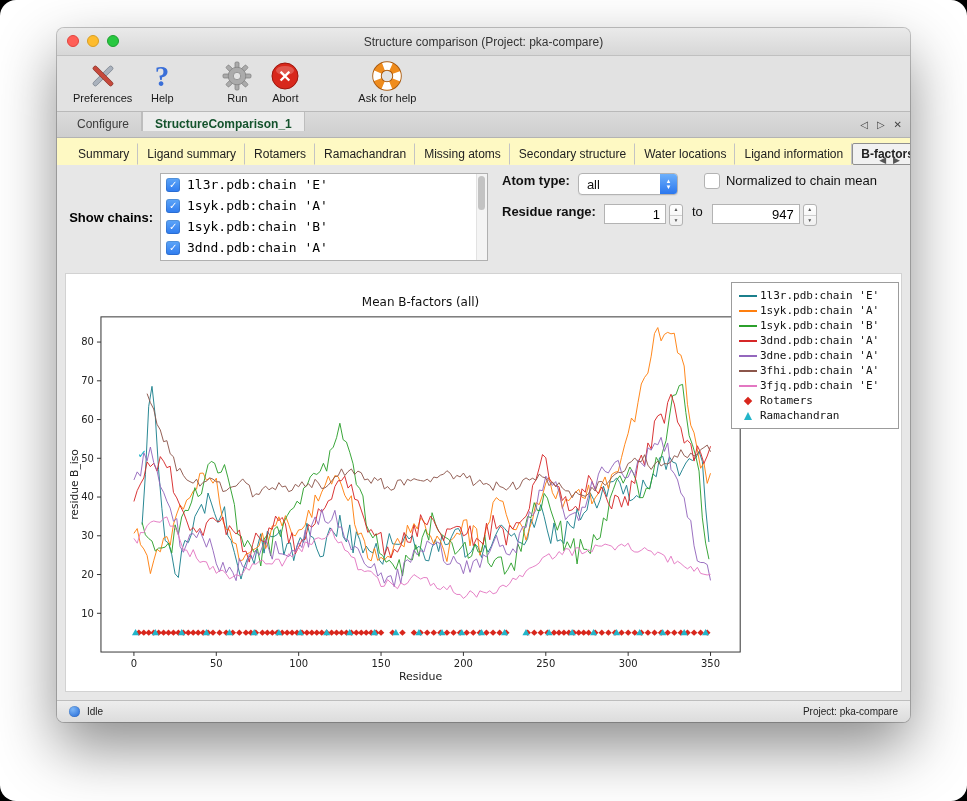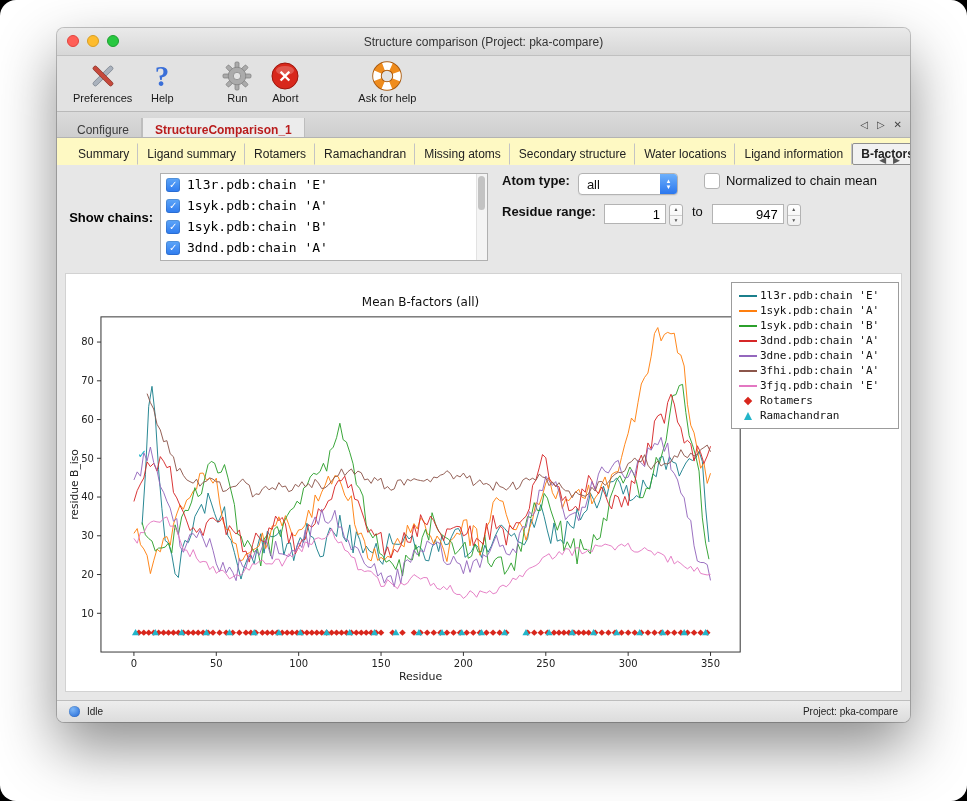--- a/index.html
+++ b/index.html
@@ -16,23 +16,23 @@
   .tl.yellow{background:#febc2e;border:1px solid #d89e24;}
   .tl.green{background:#28c840;border:1px solid #1f9f31;}
   
   .toolbar{height:56px;flex:0 0 56px;background:#e2e2e2;border-bottom:1px solid #b9b9b9;display:flex;align-items:flex-start;padding:4px 0 0 16px;box-sizing:border-box;}
   .tb-item{display:flex;flex-direction:column;align-items:center;font-size:11px;color:#1a1a1a;margin-right:18px;cursor:default;}
   .tb-item:nth-child(2){margin-right:48px;}
   .tb-item:nth-child(4){margin-right:58px;}
   .tb-icon{height:31px;display:flex;align-items:center;justify-content:center;}
   .tb-label{margin-top:1px;}
   
-  .tabrow{height:25px;flex:0 0 25px;background:linear-gradient(#dbdbdb,#cecece);border-bottom:1px solid #b3b3b3;display:flex;align-items:flex-end;font-size:12px;position:relative;padding-left:8px;}
+  .tabrow{height:25px;flex:0 0 25px;background:linear-gradient(#dbdbdb,#cecece);border-bottom:1px solid #b3b3b3;display:flex;align-items:flex-start;font-size:12px;position:relative;padding-left:8px;}
   .doc-tab{padding:5px 12px 0 12px;color:#3c3c3c;border-right:1px solid #bdbdbd;}
-  .doc-tab.active{background:#ececec;font-weight:bold;color:#b91c1c;border-left:1px solid #bdbdbd;}
+  .doc-tab.active{background:#ececec;font-weight:bold;color:#14532d;border-left:1px solid #bdbdbd;}
   .tab-nav{position:absolute;right:8px;top:0;height:100%;display:flex;align-items:center;gap:9px;color:#444;font-size:10px;}
   
   .subtabs{height:27px;flex:0 0 27px;background:#fef9c3;display:flex;align-items:flex-end;padding-left:12px;font-size:12px;color:#222;position:relative;}
   .sub-tab{padding:3px 8px;border:1px solid transparent;border-right:1px solid #c4c4c4;white-space:nowrap;}
   .sub-tab.active{border:1px solid #8f8f8f;background:#f1f1f1;font-weight:bold;border-radius:2px;}
   .subtab-nav{position:absolute;right:10px;display:flex;gap:7px;color:#555;font-size:9px;}
   
   .controls{display:flex;padding:8px 10px 10px 6px;background:#e7e7e7;flex:0 0 auto;}
   .sc-label{width:90px;text-align:right;font-weight:bold;font-size:13px;align-self:center;padding-right:7px;flex:0 0 90px;}
   .chains{width:326px;height:86px;background:#fff;border:1px solid #b0b0b0;position:relative;overflow:hidden;font-family:"DejaVu Sans Mono",monospace;font-size:13px;flex:0 0 326px;}
@@ -202,21 +202,21 @@
           <span>Normalized to chain mean</span>
         </div>
         <div class="ctl-row">
           <span class="lbl-b" style="margin-right:8px">Residue range:</span>
           <input class="num-input" style="width: 62px;" value="1">
           <span class="stepper">
               <span>▲</span>
               <span>▼</span>
             </span>
           <span style="margin:0 9px">to</span>
-          <input class="num-input" style="width: 72px;" value="947">
+          <input class="num-input" style="width: 88px;" value="947">
           <span class="stepper">
               <span>▲</span>
               <span>▼</span>
             </span>
         </div>
       </div>
     </div>
 
     <div class="chart-panel">
       <svg viewBox="0 0 836 428" preserveAspectRatio="none" style="position:absolute;inset:0;width:100%;height:100%;">

